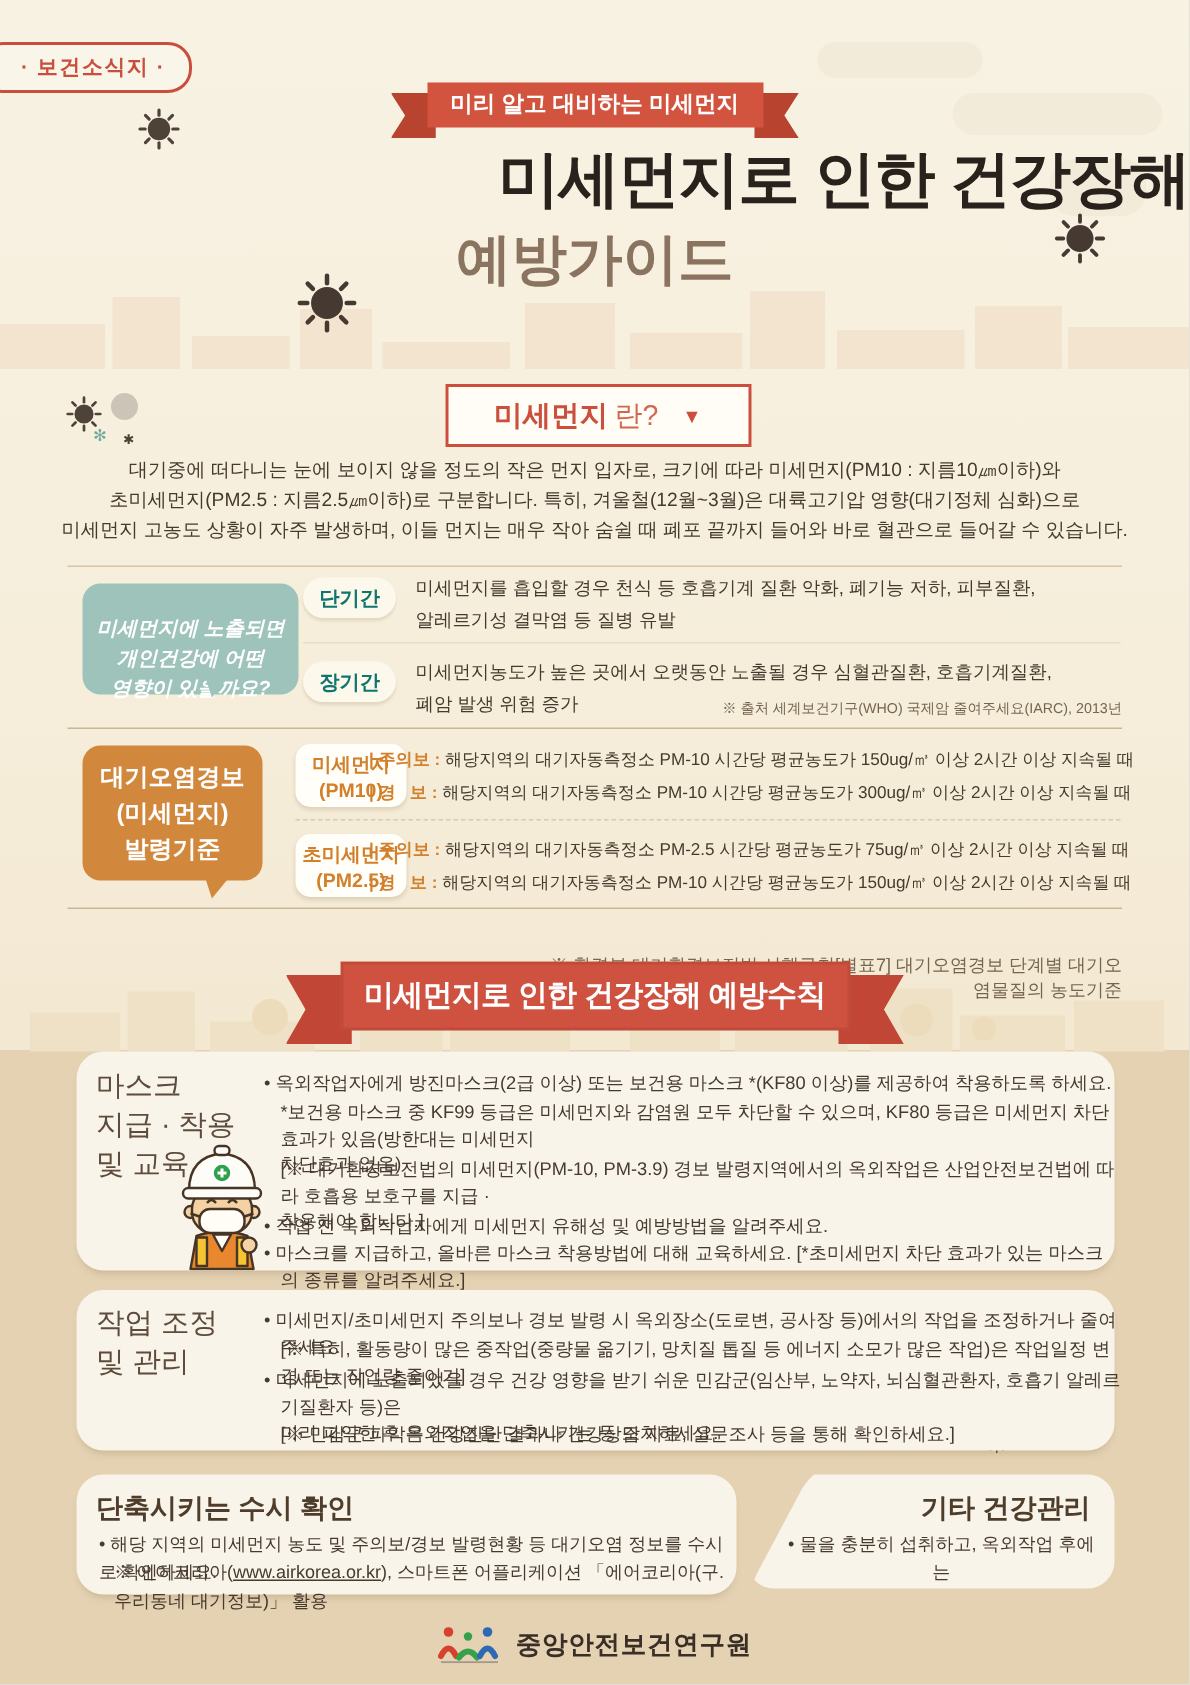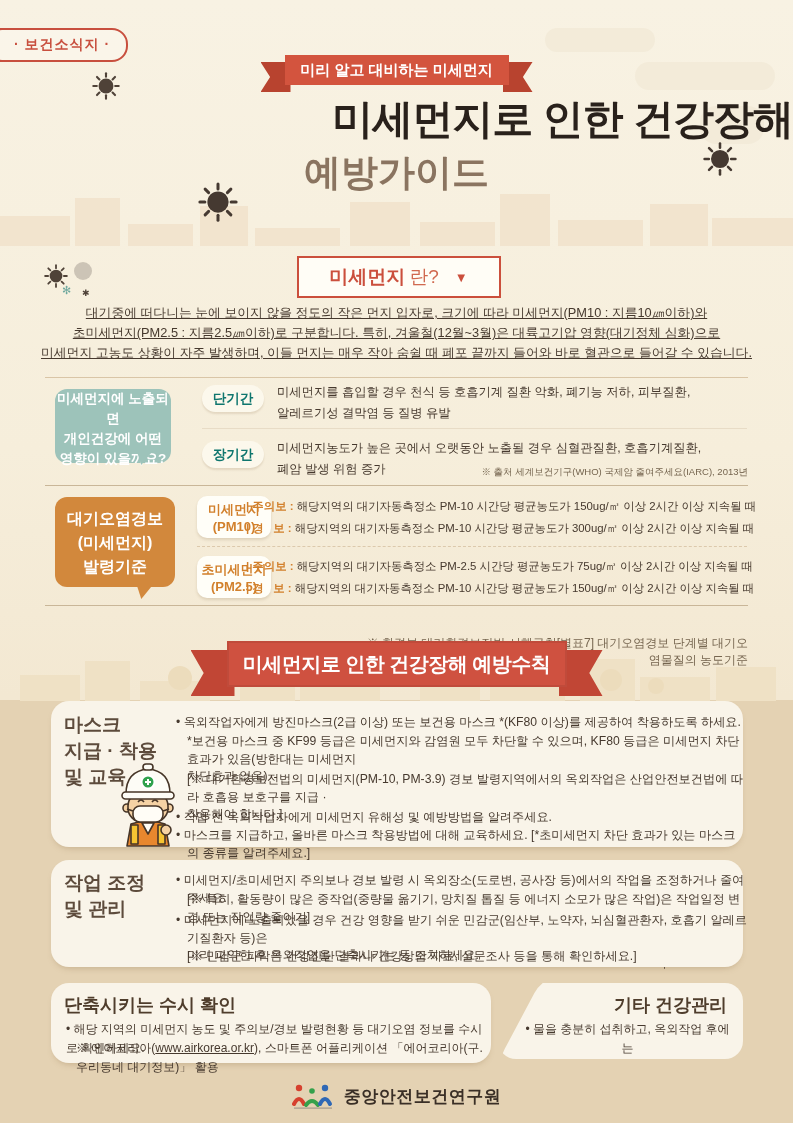--- a/index.html
+++ b/index.html
@@ -29,30 +29,30 @@
 
   .title{left:0;top:92px;width:793px;text-align:right;font-size:41px;font-weight:800;color:#29211b;letter-spacing:-1px;}
   .subtitle{left:0;top:148px;width:793px;text-align:center;font-size:37px;font-weight:800;color:#8a7460;}
 
   
   .about-box{left:calc(50% - 100px);top:256px;width:200px;height:38px;background:#fffdf6;border:2px solid #cb4f3c;
              display:flex;align-items:center;justify-content:center;gap:4px;}
   .about-strong{font-size:19px;font-weight:bold;color:#cb4f3c;}
   .about-rest{font-size:19px;color:#d0694f;}
   .about-arrow{font-size:13px;color:#cb4f3c;margin-left:12px;}
-  .about-body{left:36px;top:303px;width:721px;text-align:center;font-size:12.8px;line-height:20px;color:#46392e;text-decoration:underline;}
+  .about-body{left:36px;top:303px;width:721px;text-align:center;font-size:12.8px;line-height:20px;color:#46392e;}
 
   .hr{height:1px;background:#d9c5a6;}
   .hr-strong{height:1px;background:#c9b698;}
   .hr-faint{height:1px;background:#e8dcc6;}
   .hr-dot{border-top:1px dashed #dcc9ac;height:0;}
 
   
   .bubble{border-radius:12px;color:#fff;font-weight:bold;text-align:center;}
-  .bubble-teal{left:55px;top:389px;width:116px;height:74px;background:#9dc3ba;font-size:13.5px;line-height:20px;padding-top:0;box-sizing:border-box;}
+  .bubble-teal{left:55px;top:389px;width:144px;height:74px;background:#9dc3ba;font-size:13.5px;line-height:20px;padding-top:20px;box-sizing:border-box;font-style:italic;}
   .bubble-orange{left:55px;top:497px;width:120px;height:90px;background:#d2883c;font-size:16px;line-height:24px;padding-top:10px;box-sizing:border-box;}
 
   .pill{width:62px;height:27px;line-height:27px;border-radius:14px;background:#fcf8ec;text-align:center;
         color:#0f766e;font-weight:bold;font-size:13.5px;box-shadow:0 2px 2px rgba(120,90,50,.15);}
   .fx-text{left:277px;font-size:12.3px;line-height:21px;color:#46392e;}
   .src{font-size:9.5px;color:#75654f;text-align:right;}
 
   .pmbox{width:74px;height:42px;border-radius:10px;background:#fffef8;text-align:center;color:#d2802c;
          font-weight:bold;font-size:13px;line-height:17px;padding-top:5px;box-sizing:border-box;box-shadow:0 2px 3px rgba(120,90,50,.18);}
   .alert-row{left:246px;width:505px;font-size:11.4px;white-space:nowrap;color:#46392e;}
@@ -61,21 +61,21 @@
   
   .ribbon2{left:calc(50% - 170px);top:641px;width:340px;height:46px;background:#cf5140;color:#fff;z-index:3;
            font-size:20px;font-weight:bold;text-align:center;line-height:46px;letter-spacing:-0.5px;
            box-shadow:inset 0 0 0 2px rgba(0,0,0,.07);}
   .ribbon2-wl,.ribbon2-wr{width:44px;height:46px;background:#c14635;top:650px;z-index:2;}
   .ribbon2-wl{left:calc(50% - 206px);clip-path:polygon(0 0,100% 0,100% 100%,0 100%,30% 50%);}
   .ribbon2-wr{left:calc(50% + 162px);clip-path:polygon(0 0,100% 0,70% 50%,100% 100%,0 100%);}
 
   
   .panel{background:#f9f4e9;border-radius:18px;box-shadow:0 4px 6px -3px rgba(150,120,80,.4);}
-  .panel-title{font-size:19px;font-weight:bold;color:#5d4b3c;line-height:26px;}
+  .panel-title{font-size:19px;font-weight:normal;color:#5d4b3c;line-height:26px;}
   .item{left:176px;width:560px;font-size:12.2px;line-height:17.5px;color:#46392e;}
   .item-b{padding-left:11px;text-indent:-11px;}
   .item-s{padding-left:11px;}
 
   
   .info-title{font-size:18px;font-weight:bold;color:#4f3d2c;}
   .small-txt{font-size:12px;line-height:19px;color:#46392e;}
   .link{text-decoration:underline;color:#46392e;cursor:pointer;margin-top:34px;}
   .health-clip{left:498px;top:983px;width:245px;height:76px;border-radius:18px;overflow:hidden;}
   .health-bg{position:absolute;left:46px;top:-8px;right:-40px;bottom:-8px;background:#f9f4e9;border-radius:18px;

